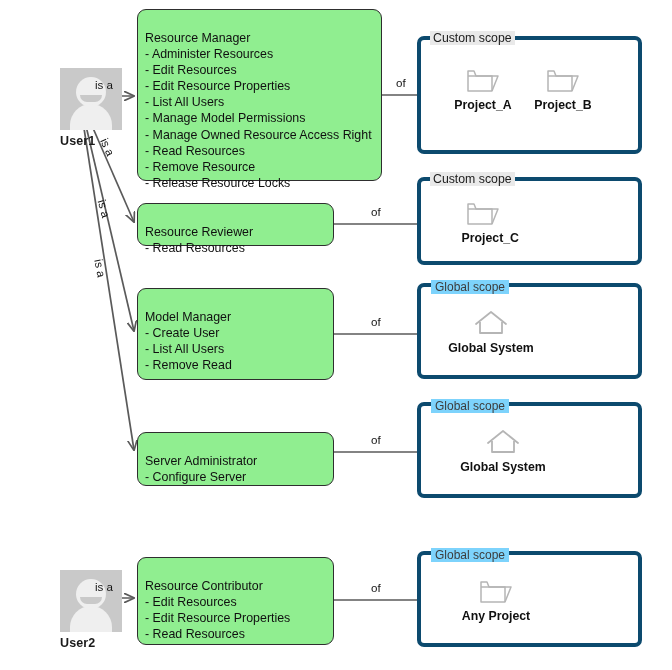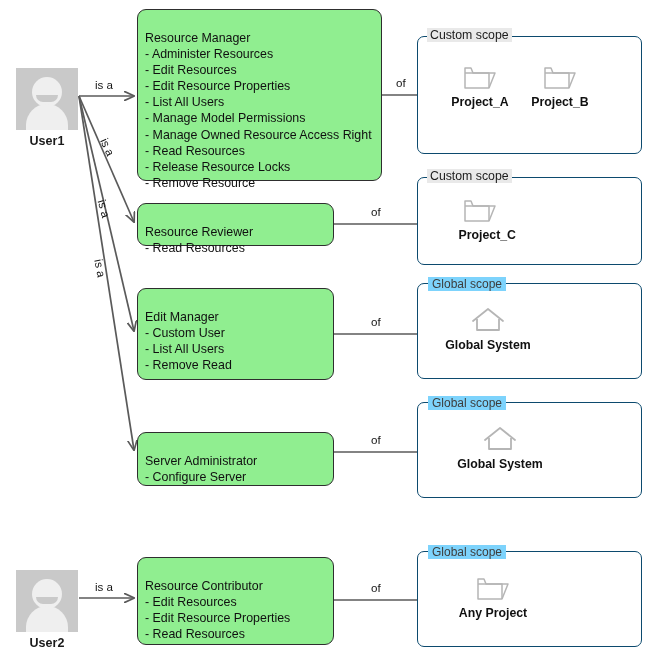--- a/index.html
+++ b/index.html
@@ -8,21 +8,21 @@
     font-family:"Liberation Sans", sans-serif;
     position:relative;overflow:hidden;
     -webkit-font-smoothing:antialiased;
   }
   #stage{position:absolute;left:0;top:0;width:672px;height:670px;}
 
   
   #wires{position:absolute;left:0;top:0;width:672px;height:670px;pointer-events:none;}
 
   
-  .user{position:absolute;width:62px;text-align:center;}
+  .user{position:absolute;width:62px;margin-left:44px;}
   .user .avatar{
     width:62px;height:62px;background:#c9c9c9;position:relative;overflow:hidden;
   }
   .user .avatar .head{
     position:absolute;left:50%;top:9px;transform:translateX(-50%);
     width:30px;height:30px;border-radius:50%;background:#efefef;
   }
   .user .avatar .body{
     position:absolute;left:50%;top:36px;transform:translateX(-50%);
     width:42px;height:34px;border-radius:21px 21px 0 0;background:#efefef;
@@ -42,21 +42,21 @@
     padding:20px 7px 5px 7px;
     font-size:12.4px;line-height:16.1px;color:#101010;
     white-space:nowrap;
   }
   .role .rtitle{display:block;}
   .role .rperm{display:block;}
 
   
   .scope{
     position:absolute;box-sizing:border-box;
-    border:1px solid #0c4a6e;border-radius:7px;background:#ffffff;
+    border:4px solid #0c4a6e;border-radius:7px;background:#ffffff;
   }
   .scope .legend{
     position:absolute;top:-8px;left:11px;background:#ffffff;padding:0 4px;
     color:#3a3a3a;white-space:nowrap;
   }
   .scope.custom .legend{
     font-size:12.3px;color:#1c1c1c;background:#e9e9e9;padding:0 3px;top:-9px;left:9px;
   }
   .scope.global .legend{
     font-size:12px;color:#3d3d3d;background:#7dd3fc;top:-7px;left:10px;
@@ -123,32 +123,32 @@
 
   <div class="role" style="left:137px;top:9px;width:245px;height:172px;">
     <span class="rtitle">Resource Manager</span>
     <span class="rperm">- Administer Resources</span>
     <span class="rperm">- Edit Resources</span>
     <span class="rperm">- Edit Resource Properties</span>
     <span class="rperm">- List All Users</span>
     <span class="rperm">- Manage Model Permissions</span>
     <span class="rperm">- Manage Owned Resource Access Right</span>
     <span class="rperm">- Read Resources</span>
+    <span class="rperm">- Remove Resource</span>
     <span class="rperm">- Release Resource Locks</span>
-    <span class="rperm">- Remove Resource</span>
   </div>
 
   <div class="role" style="left:137px;top:203px;width:197px;height:43px;">
     <span class="rtitle">Resource Reviewer</span>
     <span class="rperm">- Read Resources</span>
   </div>
 
   <div class="role" style="left:137px;top:288px;width:197px;height:92px;">
-    <span class="rtitle">Edit Manager</span>
-    <span class="rperm">- Custom User</span>
+    <span class="rtitle">Model Manager</span>
+    <span class="rperm">- Create User</span>
     <span class="rperm">- List All Users</span>
     <span class="rperm">- Remove Read</span>
   </div>
 
   <div class="role" style="left:137px;top:432px;width:197px;height:54px;">
     <span class="rtitle">Server Administrator</span>
     <span class="rperm">- Configure Server</span>
   </div>
 
   <div class="role" style="left:137px;top:557px;width:197px;height:88px;">

